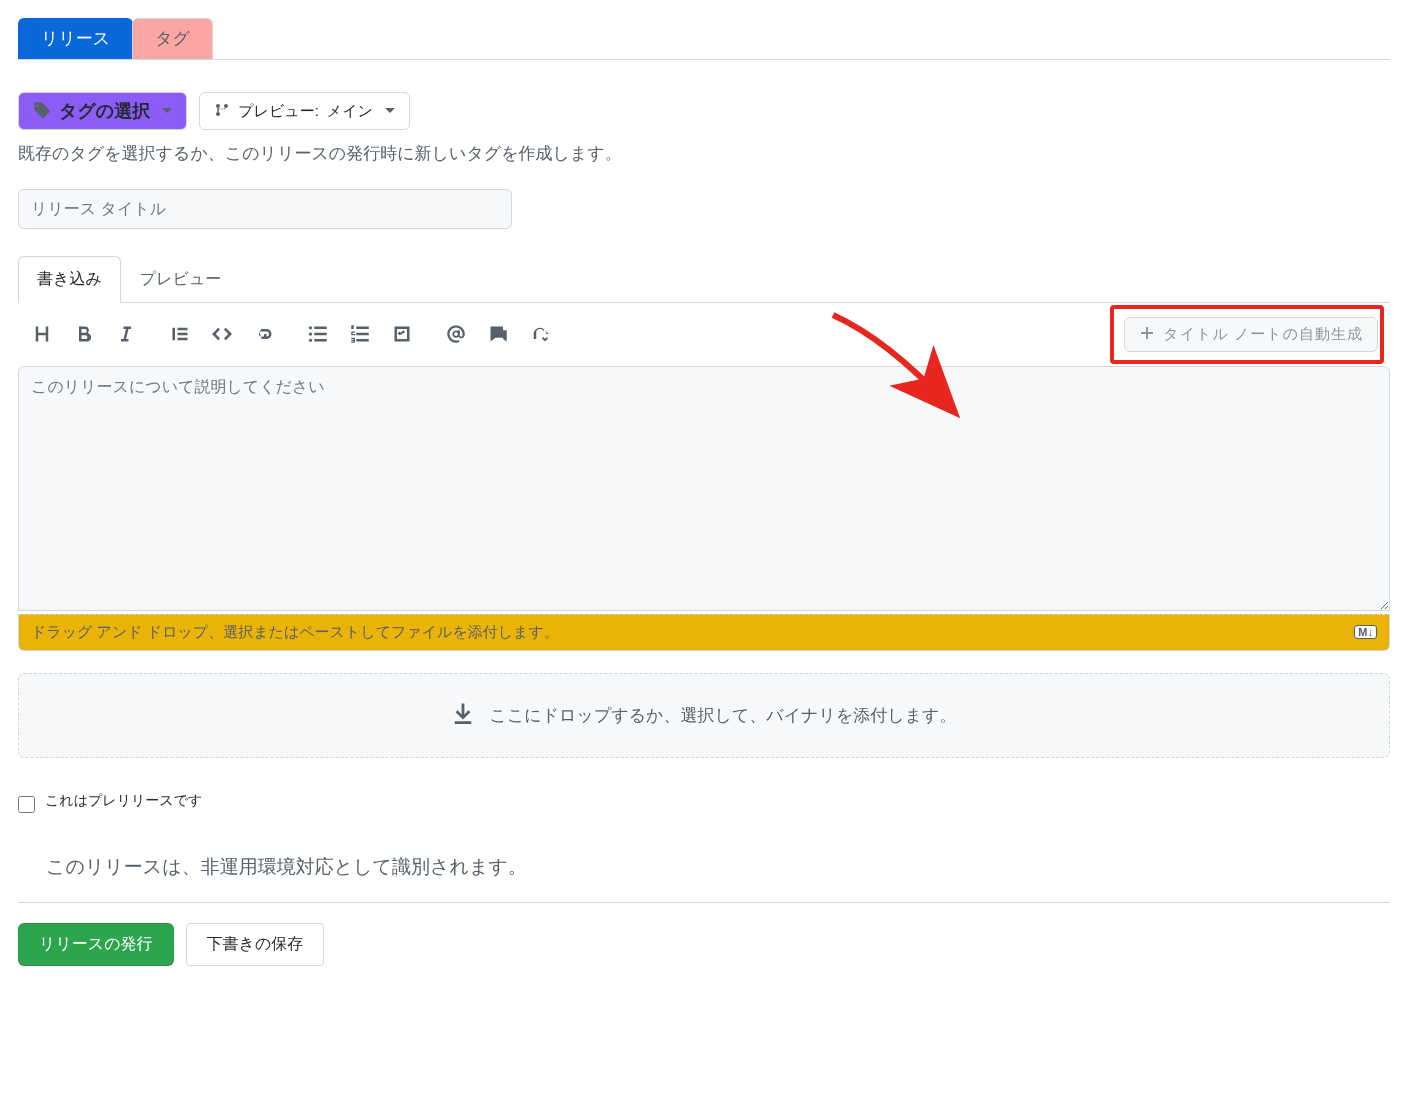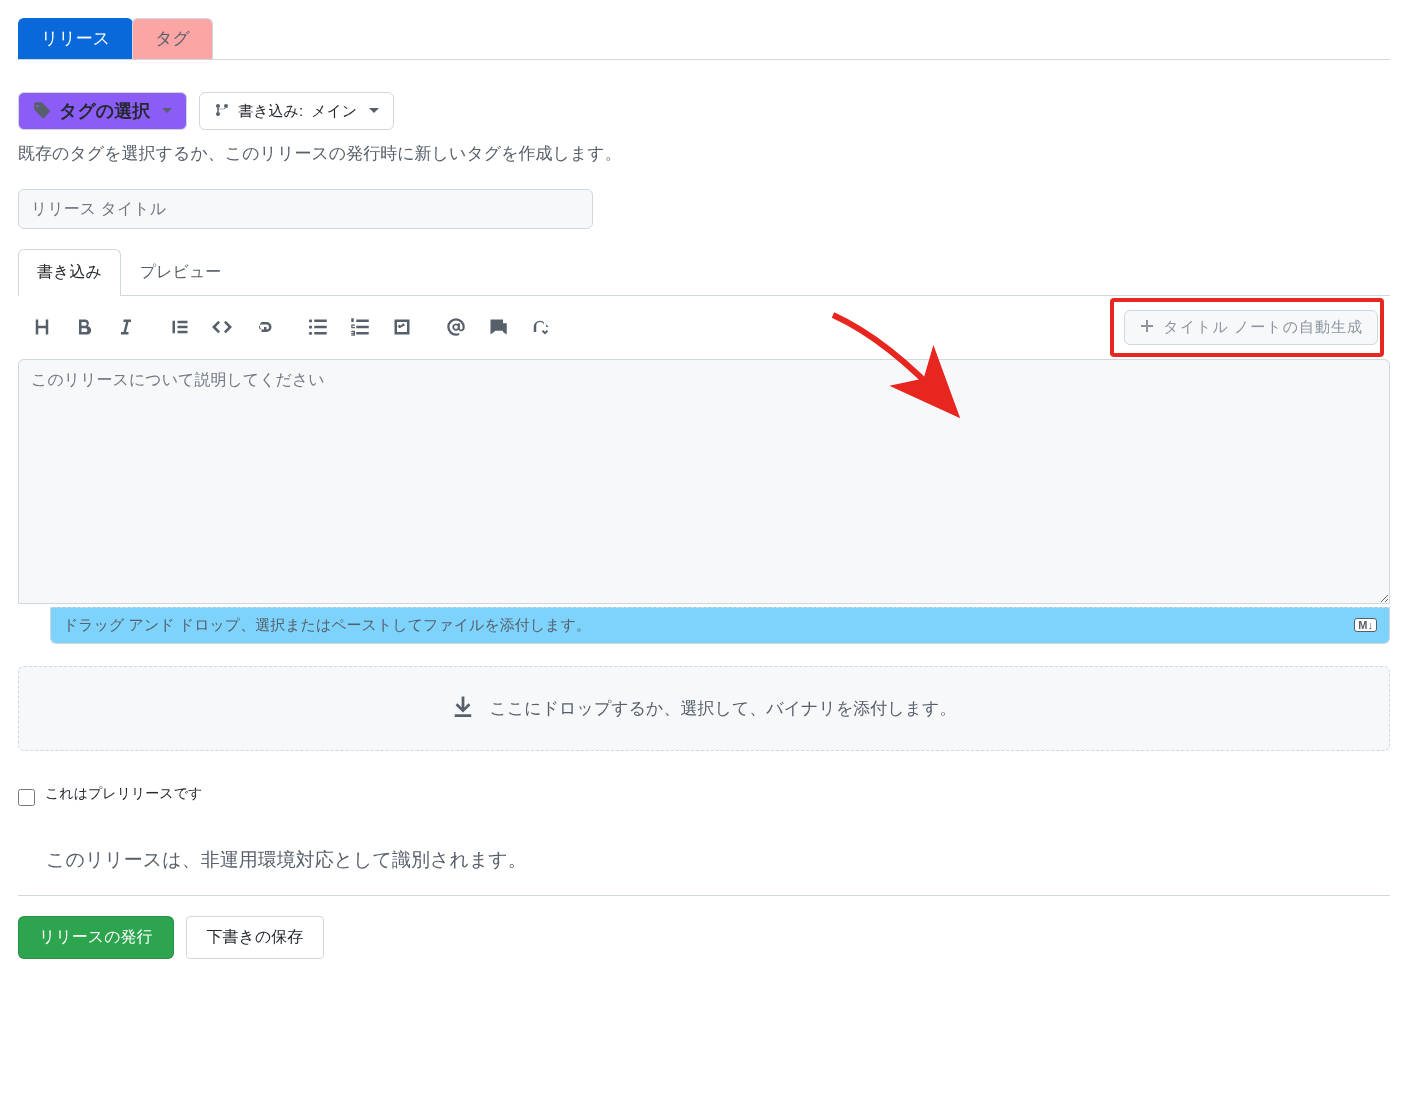--- a/index.html
+++ b/index.html
@@ -6,37 +6,37 @@
 body { font-family: -apple-system, BlinkMacSystemFont, "Segoe UI", Helvetica, Arial, sans-serif; background: #fff; color: #24292f; width: 1408px; padding: 18px; }
 .nav-tabs { display: flex; border-bottom: 1px solid #d0d7de; padding-bottom: 0; margin-bottom: 32px; }
 .nav-tab { padding: 8px 22px; border: 1px solid #d0d7de; border-bottom: none; border-radius: 6px 6px 0 0; margin-right: -1px; cursor: pointer; font-size: 17px; color: #57606a; background: #fca5a5; line-height: 1.4; }
 .nav-tab.active { background: #0969da; color: #fff; border-color: #0969da; }
 .row { display: flex; gap: 12px; margin-bottom: 12px; }
 .btn { display: inline-flex; align-items: center; gap: 8px; padding: 8px 14px; border: 1px solid #d0d7de; border-radius: 6px; background: #8b5cf6; color: #24292f; cursor: pointer; font-size: 15px; line-height: 1; }
 .btn.plain { background: #fff; }
 .btn .bold { font-weight: 600; font-size: 18px; }
 .caret { width: 0; height: 0; border-left: 5px solid transparent; border-right: 5px solid transparent; border-top: 5px solid #57606a; display: inline-block; margin-left: 4px; }
 .help { color: #57606a; font-size: 17px; margin-bottom: 24px; }
-.title-input { width: 575px; padding: 10px 12px; border: 1px solid #d0d7de; border-radius: 6px; font-size: 16px; background: #f6f8fa; color: #24292f; margin-bottom: 20px; }
+.title-input { width: 494px; padding: 10px 12px; border: 1px solid #d0d7de; border-radius: 6px; font-size: 16px; background: #f6f8fa; color: #24292f; margin-bottom: 27px; }
 .title-input::placeholder { color: #6e7781; }
 .editor-tabs { display: flex; border-bottom: 1px solid #d0d7de; }
 .editor-tab { padding: 12px 18px; border: 1px solid transparent; border-bottom: none; cursor: pointer; font-size: 16px; color: #57606a; border-radius: 6px 6px 0 0; }
 .editor-tab.active { border-color: #d0d7de; background: #fff; color: #24292f; position: relative; }
 .editor-tab.active::after { content: ""; position: absolute; left: 0; right: 0; bottom: -1px; height: 1px; background: #fff; }
 .toolbar-row { display: flex; align-items: center; padding: 14px 12px; position: relative; }
 .tb-group { display: flex; gap: 18px; margin-right: 30px; }
 .tb-icon { width: 24px; height: 24px; display: flex; align-items: center; justify-content: center; color: #57606a; cursor: pointer; }
 .tb-icon svg { width: 20px; height: 20px; fill: currentColor; }
 .auto-gen-wrap { margin-left: auto; position: relative; }
 .auto-gen-btn { display: inline-flex; align-items: center; gap: 8px; padding: 7px 14px; border: 1px solid #d0d7de; border-radius: 6px; background: #f6f8fa; color: #8c959f; cursor: pointer; font-size: 15px; letter-spacing: 1px; }
 .highlight-box { position: absolute; top: -12px; bottom: -12px; left: -14px; right: -6px; border: 4px solid #e6261f; border-radius: 4px; pointer-events: none; }
 .arrow-svg { position: absolute; left: 810px; top: 218px; width: 150px; height: 115px; pointer-events: none; }
 .desc-area { width: 100%; min-height: 245px; border: 1px solid #d0d7de; border-top-color: #d0d7de; border-radius: 6px 6px 0 0; padding: 10px 12px; font-size: 16px; resize: vertical; background: #f6f8fa; color: #24292f; }
 .desc-area::placeholder { color: #6e7781; }
-.attach-bar { border: 1px solid #d0d7de; border-top: 1px dashed #d0d7de; border-radius: 0 0 6px 6px; background: #7dd3fc; padding: 8px 12px; font-size: 15px; color: #57606a; display: flex; justify-content: space-between; align-items: center; margin-top: -1px; margin-bottom: 22px; margin-left: 32px; }
+.attach-bar { border: 1px solid #d0d7de; border-top: 1px dashed #d0d7de; border-radius: 0 0 6px 6px; background: #eab308; padding: 8px 12px; font-size: 15px; color: #57606a; display: flex; justify-content: space-between; align-items: center; margin-top: -1px; margin-bottom: 22px; }
 .md-badge { font-weight: 700; font-size: 11px; border: 1px solid #57606a; border-radius: 3px; padding: 0 3px; color: #57606a; background: #fff; }
 .dropzone { border: 1px dashed #d0d7de; border-radius: 6px; background: #f6f8fa; padding: 28px; display: flex; align-items: center; justify-content: center; gap: 16px; color: #57606a; font-size: 17px; margin-bottom: 34px; cursor: pointer; }
 .check-row { display: flex; align-items: flex-start; gap: 10px; margin-bottom: 8px; }
 .check-row input { width: 17px; height: 17px; margin-top: 4px; cursor: pointer; }
 .check-label { font-size: 14px; color: #24292f; }
 .check-desc { font-size: 19px; color: #57606a; margin-left: 28px; margin-bottom: 22px; margin-top: 41px; }
 .hr { border: none; border-top: 1px solid #d0d7de; margin: 0 0 20px 0; }
 .btn-primary { background: #2da44e; color: #fff; border: 1px solid rgba(27,31,36,.15); padding: 10px 20px; border-radius: 6px; font-size: 16px; cursor: pointer; }
 .btn-secondary { background: #fff; color: #24292f; border: 1px solid #d0d7de; padding: 10px 20px; border-radius: 4px; font-size: 16px; cursor: pointer; }
 .main-wrap { position: relative; }
@@ -60,21 +60,21 @@
     </span>
     <span class="bold">タグの選択</span>
     <span class="caret"></span>
   </button>
   <button class="btn plain">
     <span>
       <svg viewBox="0 0 16 16" width="16" height="16">
             <path fill="#57606a" d="M4 2a2 2 0 1 0 .001 4.001A2 2 0 0 0 4 2Zm0 8a2 2 0 1 0 .001 4.001A2 2 0 0 0 4 10Zm8-8a2 2 0 1 0 .001 4.001A2 2 0 0 0 12 2ZM4.75 6v1.25h4.5A2.75 2.75 0 0 0 12 4.5V6h-1.5v-.5c0 .69-.56 1.25-1.25 1.25h-4.5V10h-1.5V6h1.5Z"></path>
           </svg>
     </span>
-    <span>書き込み:</span>
+    <span>プレビュー:</span>
     <span>メイン</span>
     <span class="caret"></span>
   </button>
 </div>
 
 <div class="help">既存のタグを選択するか、このリリースの発行時に新しいタグを作成します。</div>
 
 <input class="title-input" type="text" placeholder="リリース タイトル" style="">
 
 <div class="editor-tabs">

